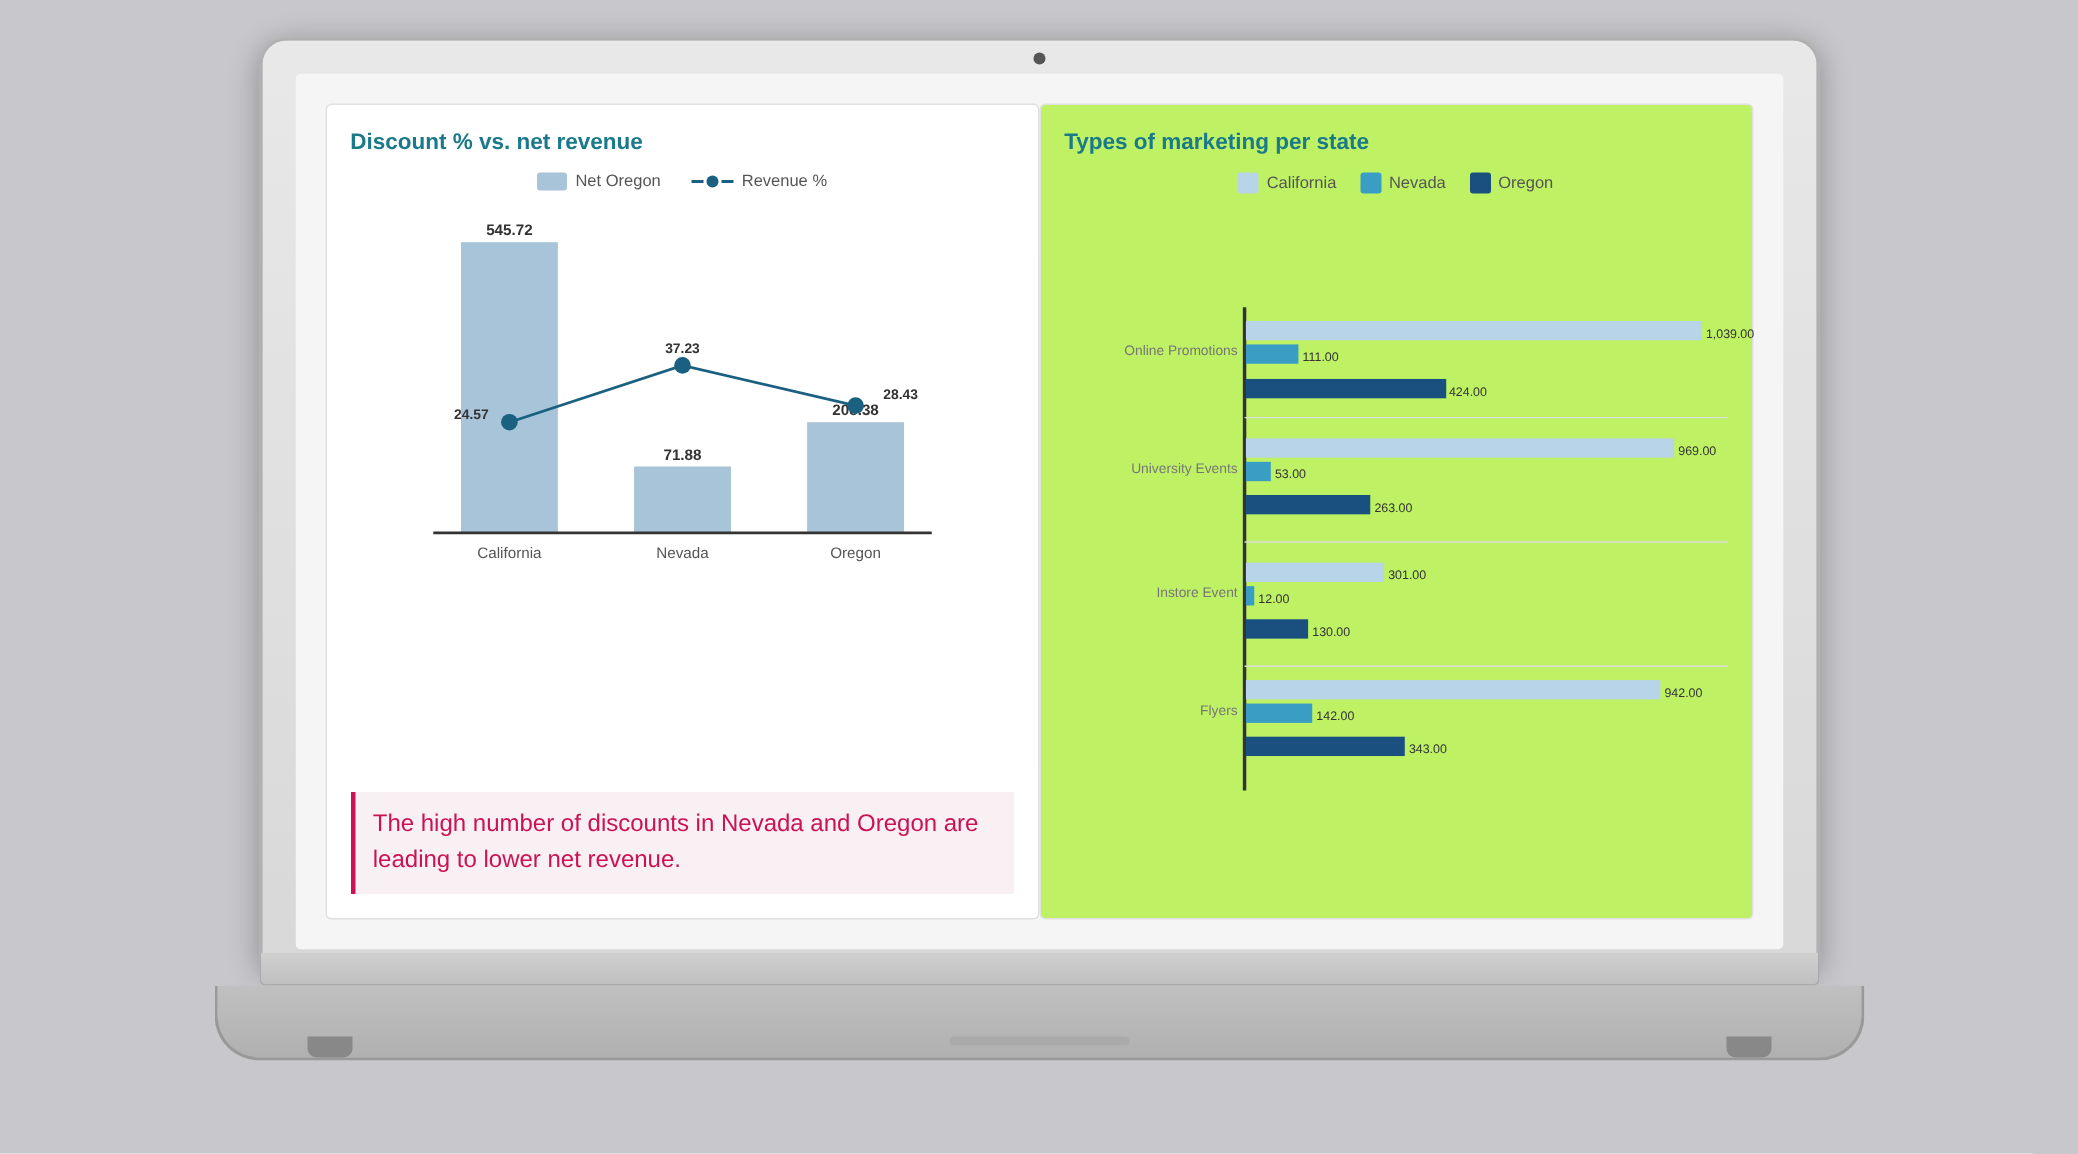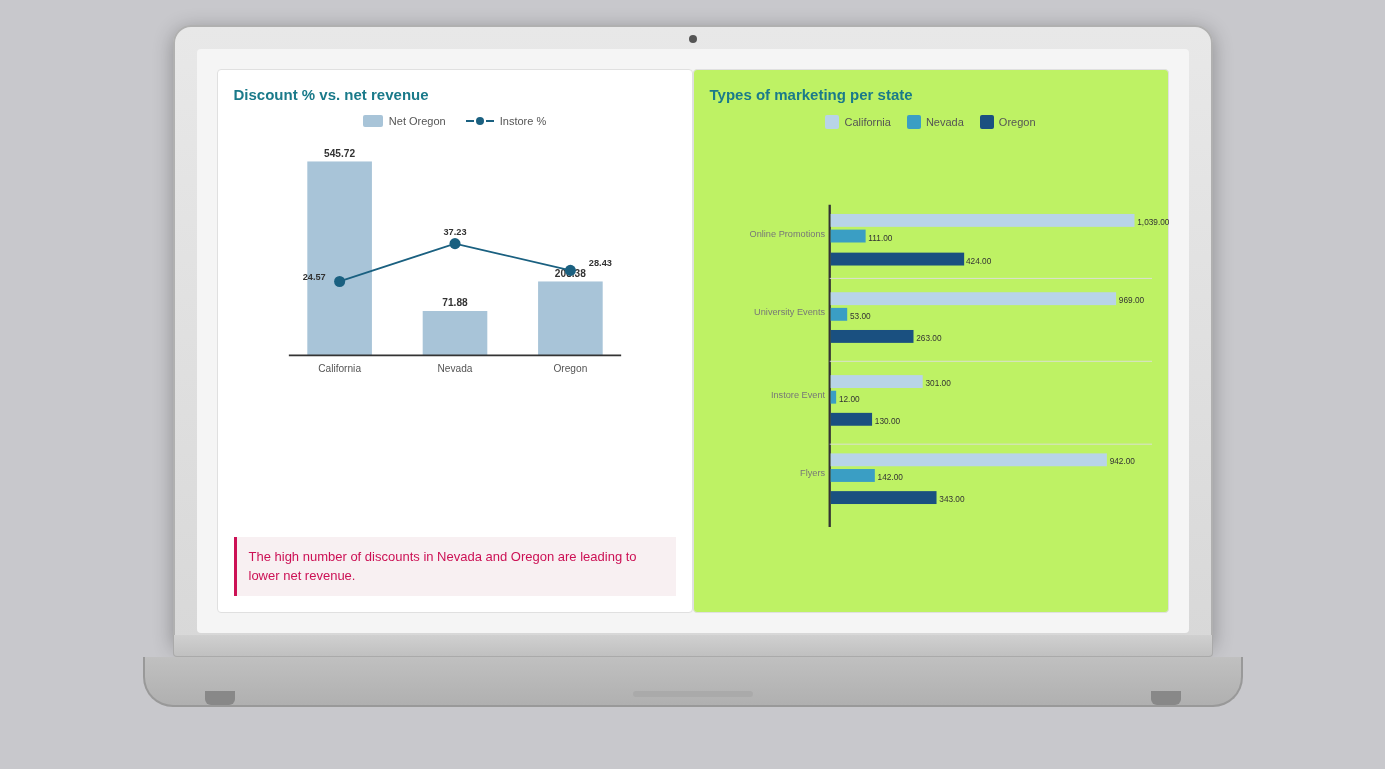--- a/index.html
+++ b/index.html
@@ -190,21 +190,21 @@
       display: flex;
       flex-direction: column;
     }
 
     
     .insight-box {
       margin-top: 12px;
       background: #f8f0f2;
       border-left: 3px solid #cc1155;
       padding: 10px 12px;
-      font-size: 13px;
+      font-size: 16px;
       color: #cc1155;
       line-height: 1.5;
     }
 
     
     .right-panel {
       flex: 1;
       background: #bef264;
       border: 1px solid #e0e0e0;
       border-radius: 4px;
@@ -252,21 +252,21 @@
             <div class="legend-item">
               <div class="legend-bar"></div>
               <span>Net Oregon</span>
             </div>
             <div class="legend-item">
               <div class="legend-line">
                 <div class="legend-line-seg"></div>
                 <div class="legend-dot"></div>
                 <div class="legend-line-seg"></div>
               </div>
-              <span>Instore %</span>
+              <span>Revenue %</span>
             </div>
           </div>
 
           <div class="chart-area">
             <svg viewBox="0 0 400 260" width="100%" height="240" style="overflow:visible;">
 
               <rect x="40" y="20" width="70" height="210" fill="#a8c4d8"></rect>
               <text x="75" y="15" text-anchor="middle" font-size="11" font-weight="bold" fill="#333">545.72</text>
 
               <rect x="165" y="182" width="70" height="48" fill="#a8c4d8"></rect>

